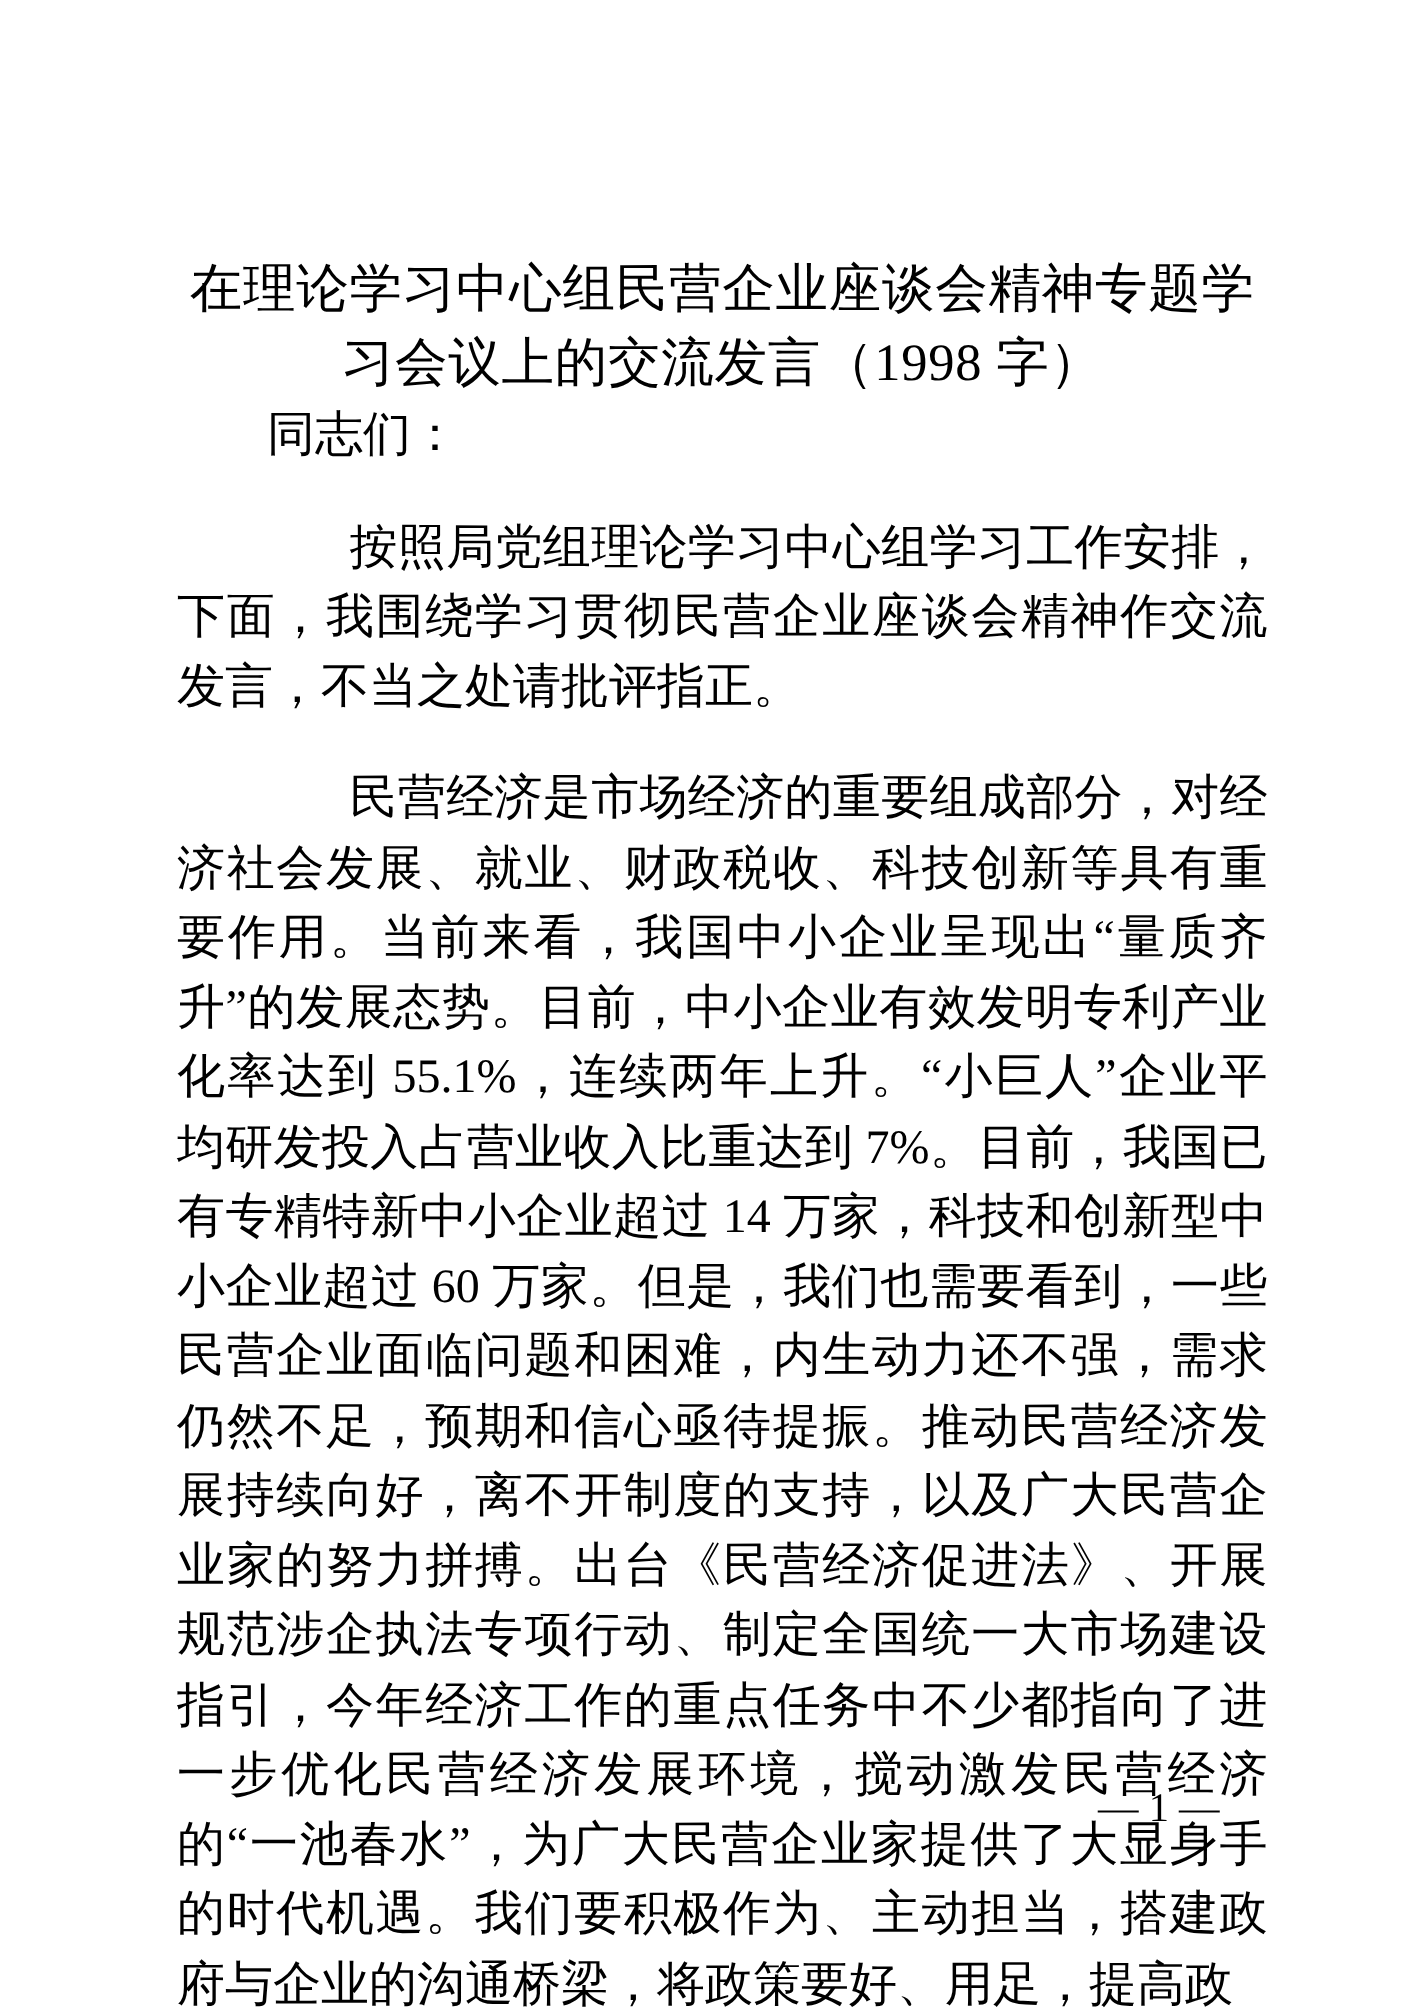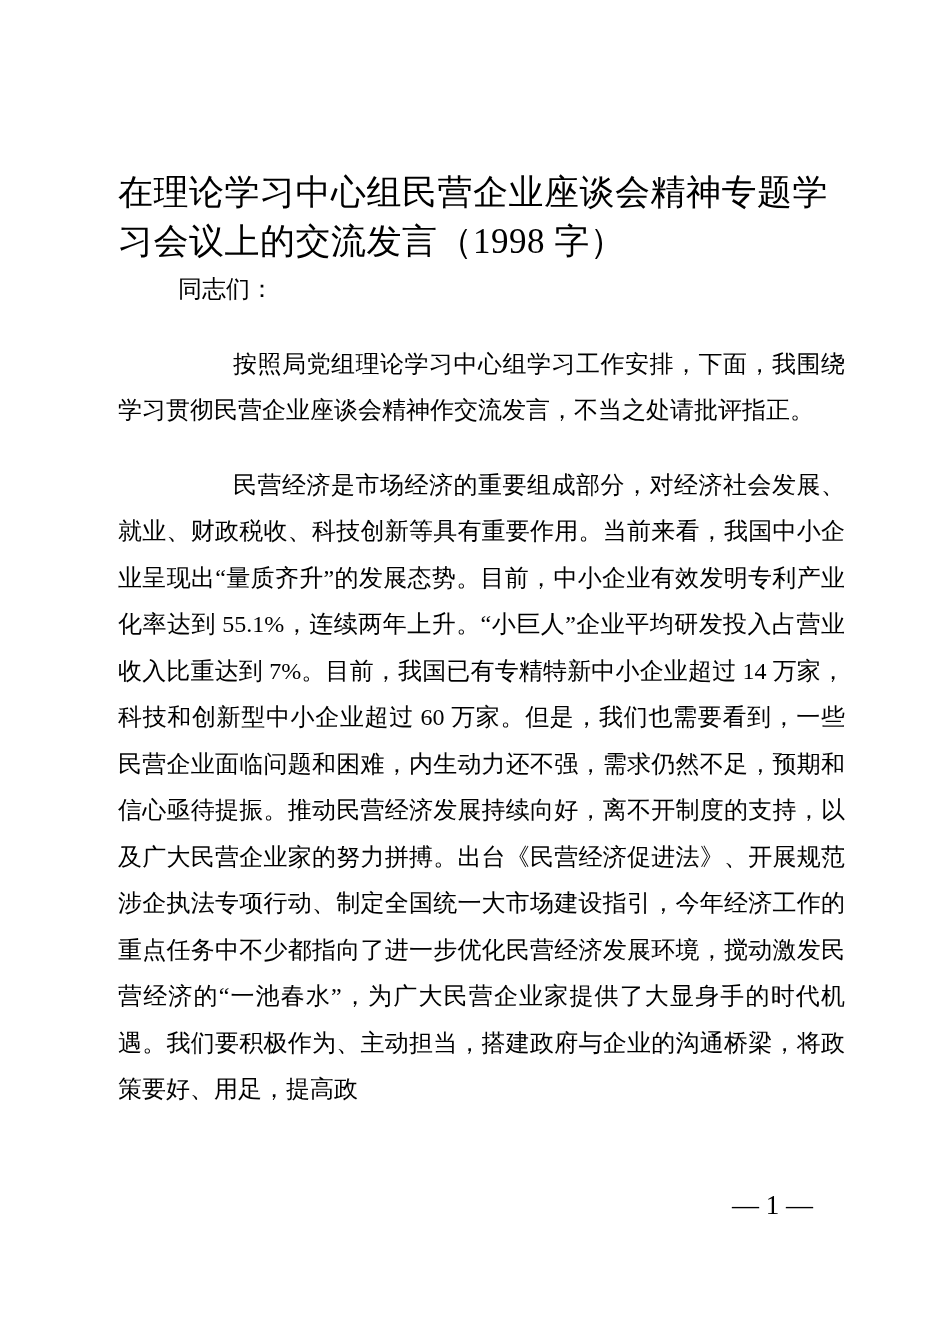--- a/index.html
+++ b/index.html
@@ -20,25 +20,26 @@
     position: absolute;
     left: 118px;
     top: 168px;
     width: 727px;
   }
   .title {
     margin: 0;
     font-size: 35px;
     line-height: 49px;
     font-weight: 400;
+    text-align: center;
     letter-spacing: 0.5px;
   }
   .body-text {
     margin: 0;
-    font-size: 24px;
+    font-size: 32px;
     line-height: 46.5px;
     text-align: justify;
     word-break: break-all;
   }
   .salutation {
     text-indent: 60px;
   }
   .para {
     text-indent: 115px;
     margin-top: 28px;

